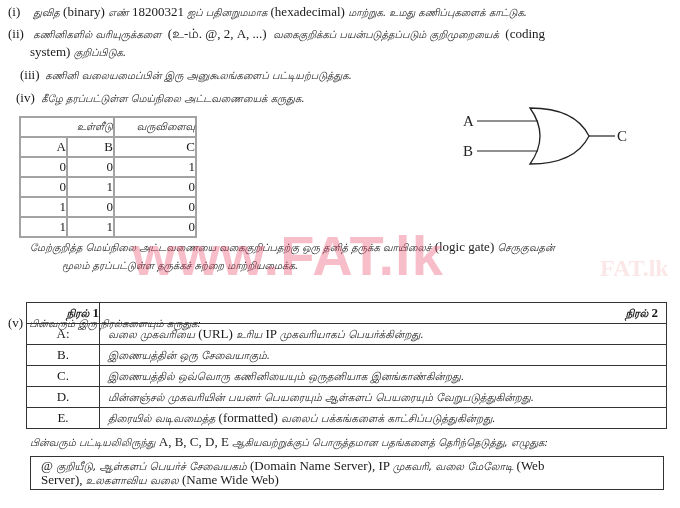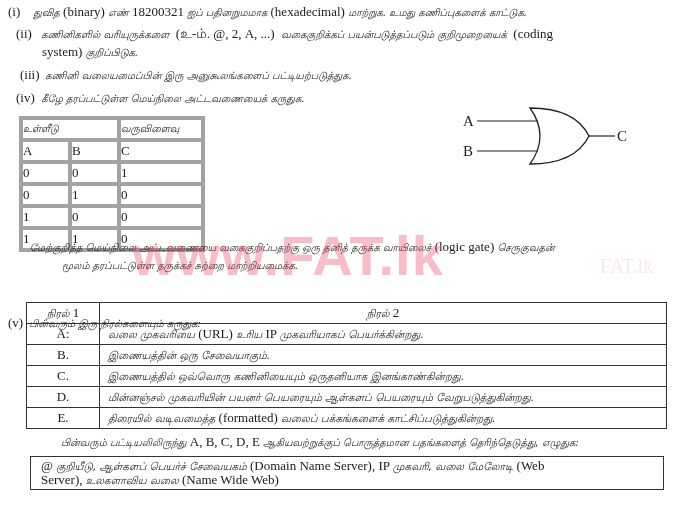--- a/index.html
+++ b/index.html
@@ -32,22 +32,22 @@
     }
     
     #truth-table {
       position: absolute;
       left: 19px;
       top: 116px;
       border-collapse: collapse;
       font-size: 13px;
     }
     #truth-table td {
-      border: 4px solid #a3a3a3;
-      text-align: left;
+      border: 2px solid #a3a3a3;
+      text-align: right;
       height: 18px;
       padding: 0;
     }
     #truth-table .c1, #truth-table .c2 { width: 45px; }
     #truth-table .c3 { width: 80px; }
     #truth-table .hdr-ta {
       font-family: "DejaVu Sans", sans-serif;
       font-size: 10px;
       font-style: italic;
     }
@@ -72,22 +72,22 @@
       border: 1px solid #333;
       height: 20px;
       padding: 0 8px;
     }
     #col-table td.k {
       width: 72px;
       text-align: center;
       padding: 0;
     }
     #col-table td.hd {
-      text-align: center;
-      font-weight: normal;
+      text-align: right;
+      font-weight: bold;
     }
     #col-table .ta { font-size: 10.5px; }
     
     #term-box {
       position: absolute;
       left: 30px;
       top: 456px;
       width: 612px;
       border: 1px solid #333;
       padding: 2px 10px;
@@ -107,48 +107,48 @@
       left: 132px;
       top: 226px;
       font-size: 56px;
       line-height: 60px;
       letter-spacing: 1px;
       color: rgba(232, 70, 100, 0.35);
     }
     #wm-side {
       left: 600px;
       top: 255px;
-      font-size: 20px;
+      font-size: 24px;
       font-family: "Liberation Serif", serif;
-      font-weight: normal;
+      font-weight: bold;
       color: rgba(232, 120, 130, 0.18);
     }
   </style>
 </head>
 <body>
 
 <div class="line" style="left:8px; top:4px;">
   <span class="lbl">(i)</span>
   <span class="ta">துவித</span>
   <span>(binary)</span>
   <span class="ta">எண்</span>
   <span>18200321</span>
   <span class="ta">ஐப் பதினறுமமாக</span>
   <span>(hexadecimal)</span>
   <span class="ta">மாற்றுக. உமது கணிப்புகளைக் காட்டுக.</span>
 </div>
 
-<div class="line" style="left:16px; top:26px;">
+<div class="line" style="left:8px; top:26px;">
   <span class="lbl">(ii)</span>
   <span class="ta">கணினிகளில் வரியுருக்களை</span>
   &nbsp;<span>(உ-ம். @, 2, A, ...)</span>
   &nbsp;<span class="ta">வகைகுறிக்கப் பயன்படுத்தப்படும் குறிமுறையைக்</span>
   &nbsp;<span>(coding</span>
 </div>
-<div class="line" style="left:42px; top:44px;">
+<div class="line" style="left:30px; top:44px;">
   <span>system)</span>
   <span class="ta">குறிப்பிடுக.</span>
 </div>
 
 <div class="line" style="left:20px; top:67px;">
   <span class="lbl">(iii)</span>
   <span class="ta">கணினி வலையமைப்பின் இரு அனுகூலங்களைப் பட்டியற்படுத்துக.</span>
 </div>
 
 <div class="line" style="left:16px; top:90px;">
@@ -258,21 +258,21 @@
     <td class="k">E.</td>
     <td>
       <span class="ta">திரையில் வடிவமைத்த</span>
       <span>(formatted)</span>
       <span class="ta">வலைப் பக்கங்களைக் காட்சிப்படுத்துகின்றது.</span>
     </td>
   </tr>
 </tbody>
   </table>
 
-<div class="line" style="left:30px; top:434px;margin-left:31px;">
+<div class="line" style="left:30px; top:434px;">
   <span class="ta">பின்வரும் பட்டியலிலிருந்து</span>
   <span>A, B, C, D, E</span>
   <span class="ta">ஆகியவற்றுக்குப் பொருத்தமான பதங்களைத் தெரிந்தெடுத்து, எழுதுக:</span>
 </div>
 
 <div id="term-box">
   <span>@</span>
   <span class="ta">குறியீடு,</span>
   <span class="ta">ஆள்களப் பெயர்ச் சேவையகம்</span>
   <span>(Domain Name Server),</span>

